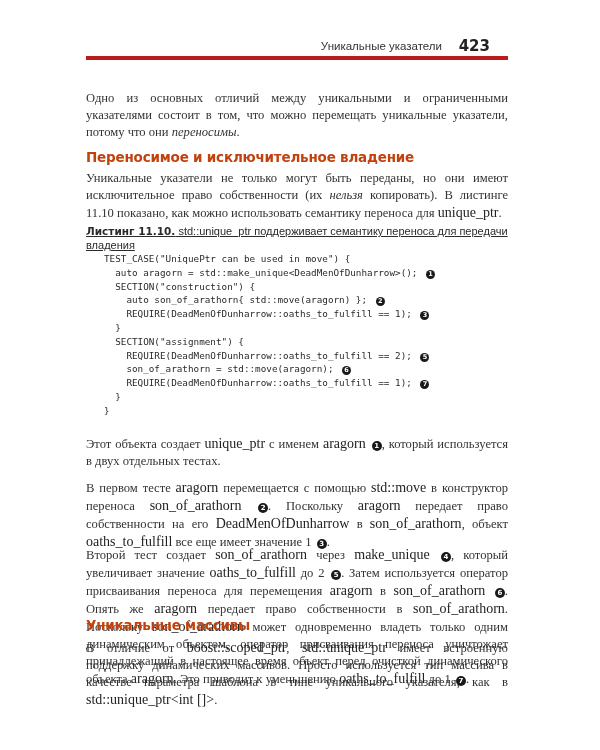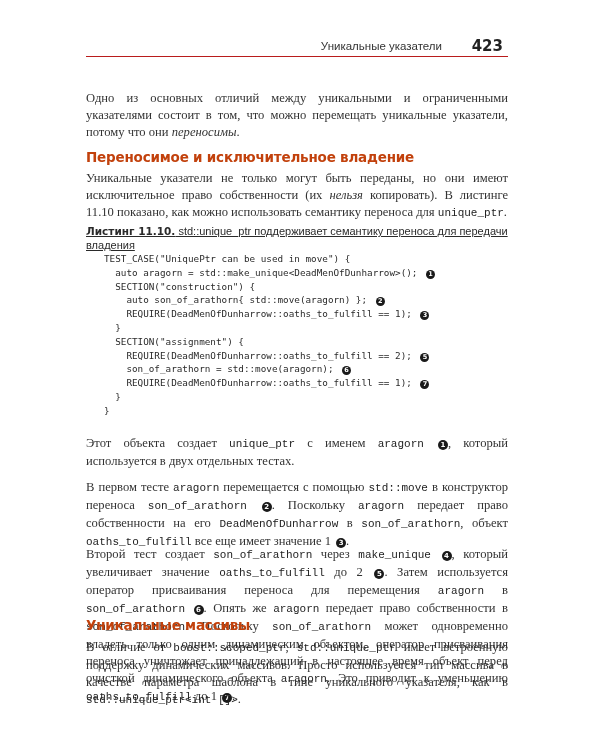--- a/index.html
+++ b/index.html
@@ -19,52 +19,52 @@
       left: 86px;
       top: 0;
       width: 422px;
     }
     .running-header {
       position: absolute;
       top: 38px;
       left: 0;
       width: 422px;
       height: 18px;
-      border-bottom: 1px solid #b91c1c;
+      border-bottom: 4px solid #b91c1c;
     }
     .running-title {
       position: absolute;
       right: 66px;
       top: 2px;
       font-family: "Liberation Sans", sans-serif;
       font-size: 11.5px;
       color: #333;
     }
     .page-number {
       position: absolute;
-      right: 5px;
+      right: 18px;
       top: -1px;
       font-family: "DejaVu Sans", sans-serif;
       font-weight: bold;
       font-size: 15px;
       color: #222;
     }
     .body-text {
       font-family: "Liberation Serif", serif;
       font-size: 12.6px;
       line-height: 17px;
       color: #333;
       text-align: justify;
       margin: 0;
       hyphens: manual;
     }
     .body-text em { font-style: italic; margin-top: 16px; }
     .mono {
-      font-family: Liberation Mono, monospace;
-      font-size: 11px;
+      font-family: Liberation Serif, serif;
+      font-size: 14px;
       color: #222;
     }
     .callout {
       display: inline-block;
       width: 10px;
       height: 10px;
       border-radius: 50%;
       background: #1a1a1a;
       color: #fff;
       font-family: "DejaVu Sans", sans-serif;

